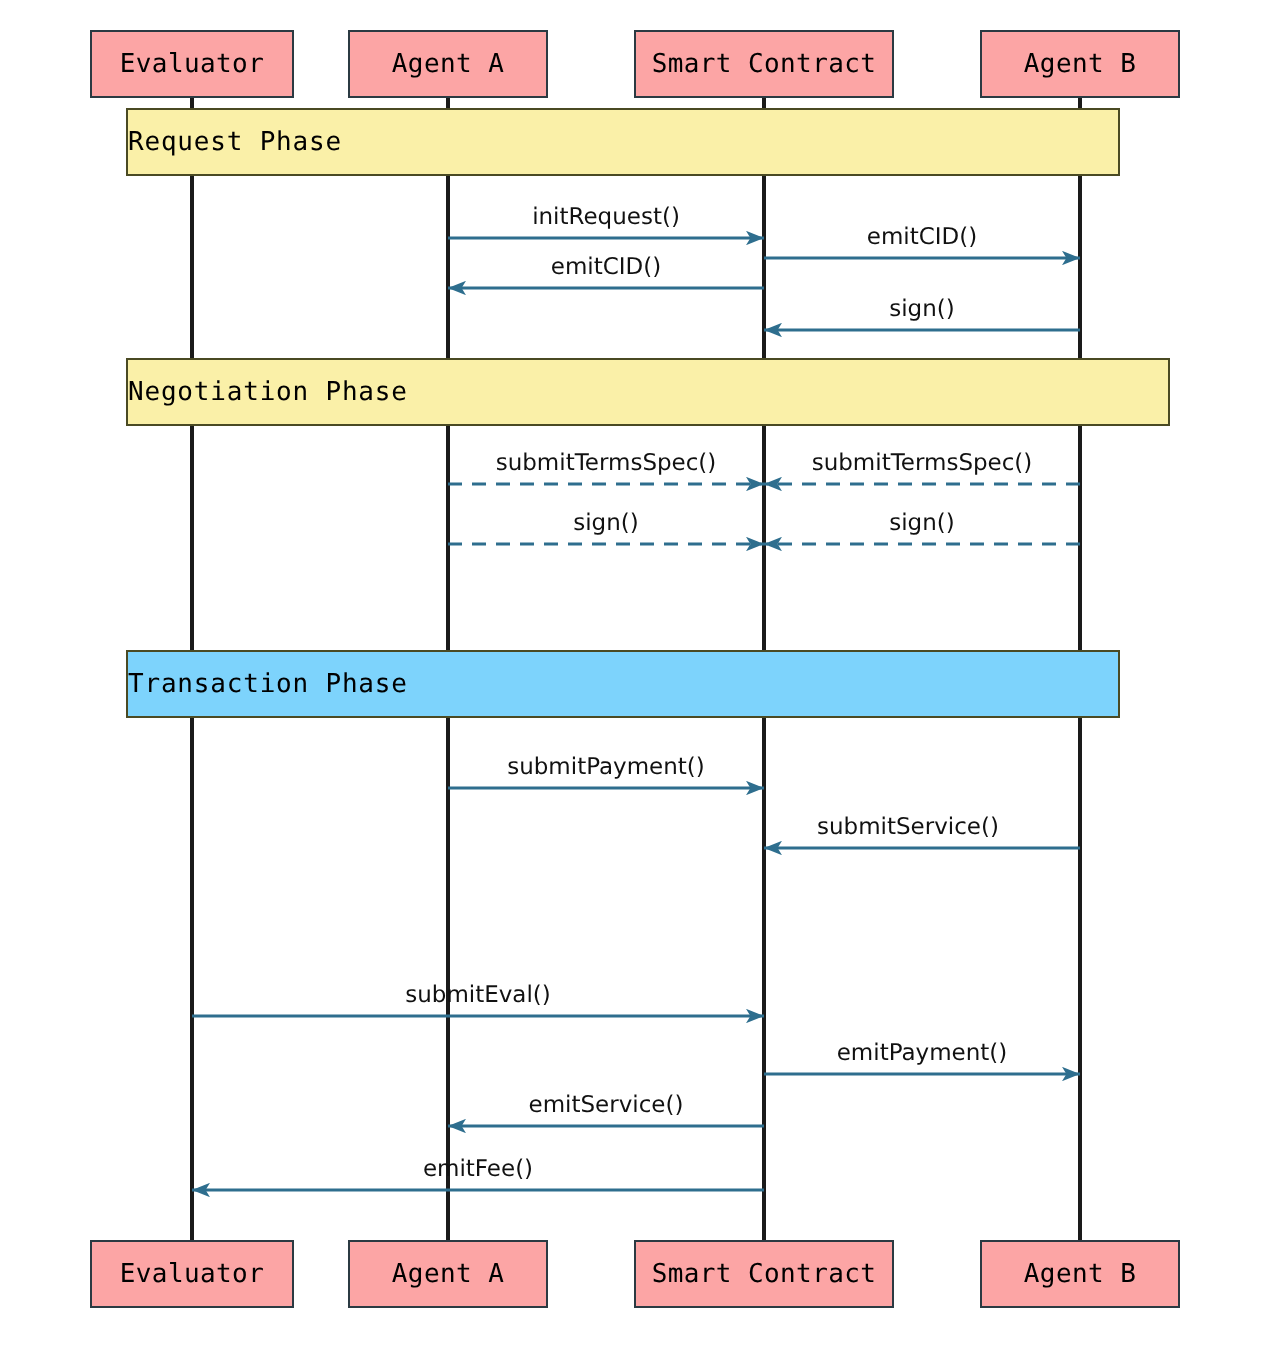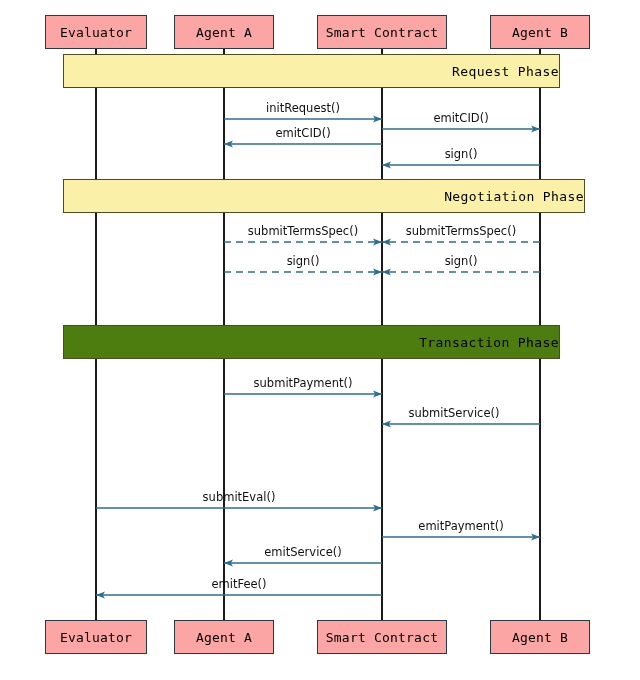--- a/index.html
+++ b/index.html
@@ -43,27 +43,26 @@
     width: 1.6px;
     background: #1a1a1a;
   }
   .phase-bar {
     position: absolute;
     box-sizing: border-box;
     background: #faf0a8;
     border: 1.6px solid #4a4a23;
     display: flex;
     align-items: center;
-    justify-content: flex-end;
+    justify-content: flex-start;
     font-family: "DejaVu Sans Mono", "Liberation Mono", monospace;
     font-size: 13px;
     color: #000000;
     letter-spacing: 0.4px;
     z-index: 5;
-    padding-left: 32px;
   }
   .msg-label {
     position: absolute;
     font-family: "DejaVu Sans", "Liberation Sans", sans-serif;
     font-size: 11.5px;
     color: #111111;
     white-space: nowrap;
     text-align: center;
     transform: translateX(-50%);
     z-index: 6;
@@ -142,21 +141,21 @@
     </div>
     <div class="actor-box" style="left: 490px; top: 620px; width: 100px; height: 34px; border-color: rgb(43, 58, 66);">
       <span>Agent B</span>
     </div>
     <div class="phase-bar" style="left: 63px; top: 54px; width: 497px; height: 34px; background: rgb(250, 240, 168); border-color: rgb(74, 74, 35);">
       <span>Request Phase</span>
     </div>
     <div class="phase-bar" style="left: 63px; top: 179px; width: 522px; height: 34px; background: rgb(250, 240, 168); border-color: rgb(74, 74, 35);">
       <span>Negotiation Phase</span>
     </div>
-    <div class="phase-bar" style="left: 63px; top: 325px; width: 497px; height: 34px; background: #4d7c0f; border-color: rgb(74, 74, 35);">
+    <div class="phase-bar" style="left: 63px; top: 325px; width: 497px; height: 34px; background: #7dd3fc; border-color: rgb(74, 74, 35);">
       <span>Transaction Phase</span>
     </div>
     <div class="msg-label" style="left: 303px; top: 101px;">initRequest()</div>
     <div class="msg-label" style="left: 461px; top: 111px;">emitCID()</div>
     <div class="msg-label" style="left: 303px; top: 126px;">emitCID()</div>
     <div class="msg-label" style="left: 461px; top: 147px;">sign()</div>
     <div class="msg-label" style="left: 303px; top: 224px;">submitTermsSpec()</div>
     <div class="msg-label" style="left: 461px; top: 224px;">submitTermsSpec()</div>
     <div class="msg-label" style="left: 303px; top: 254px;">sign()</div>
     <div class="msg-label" style="left: 461px; top: 254px;">sign()</div>

